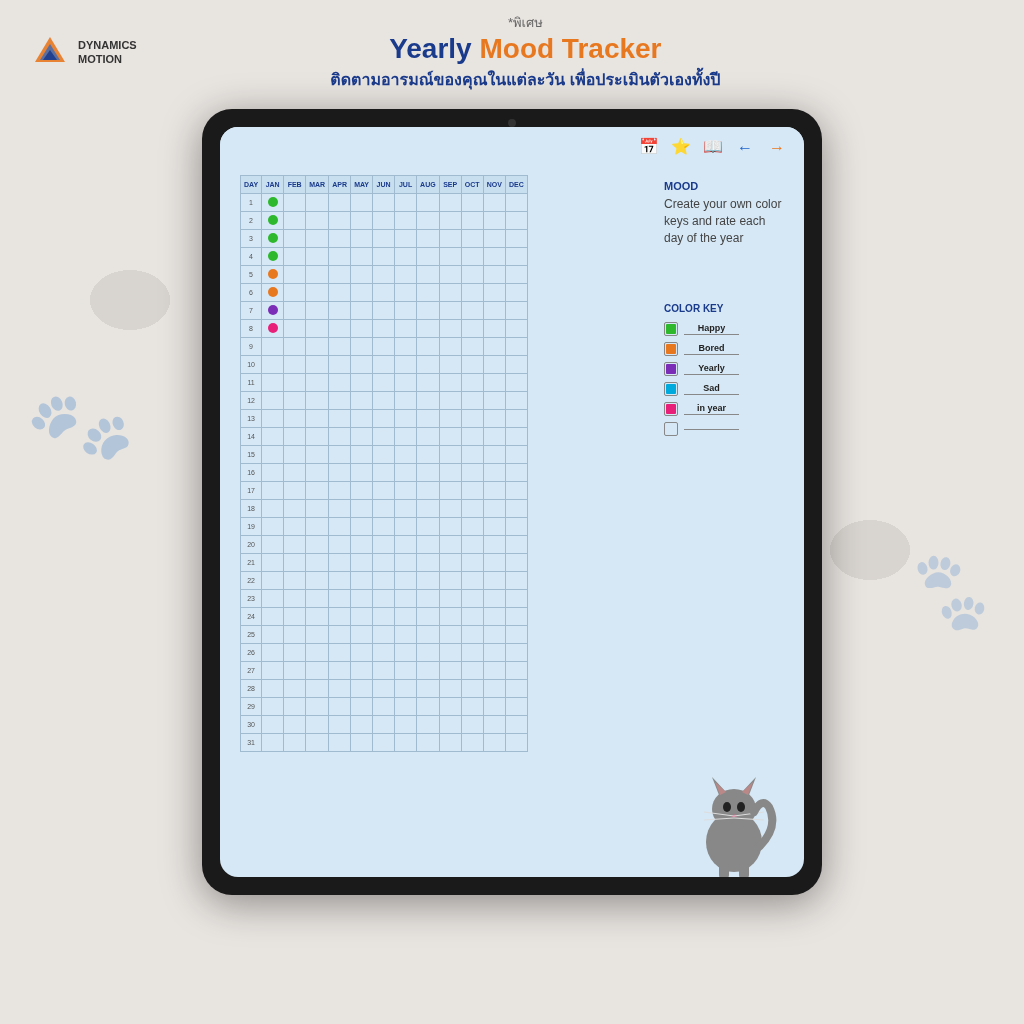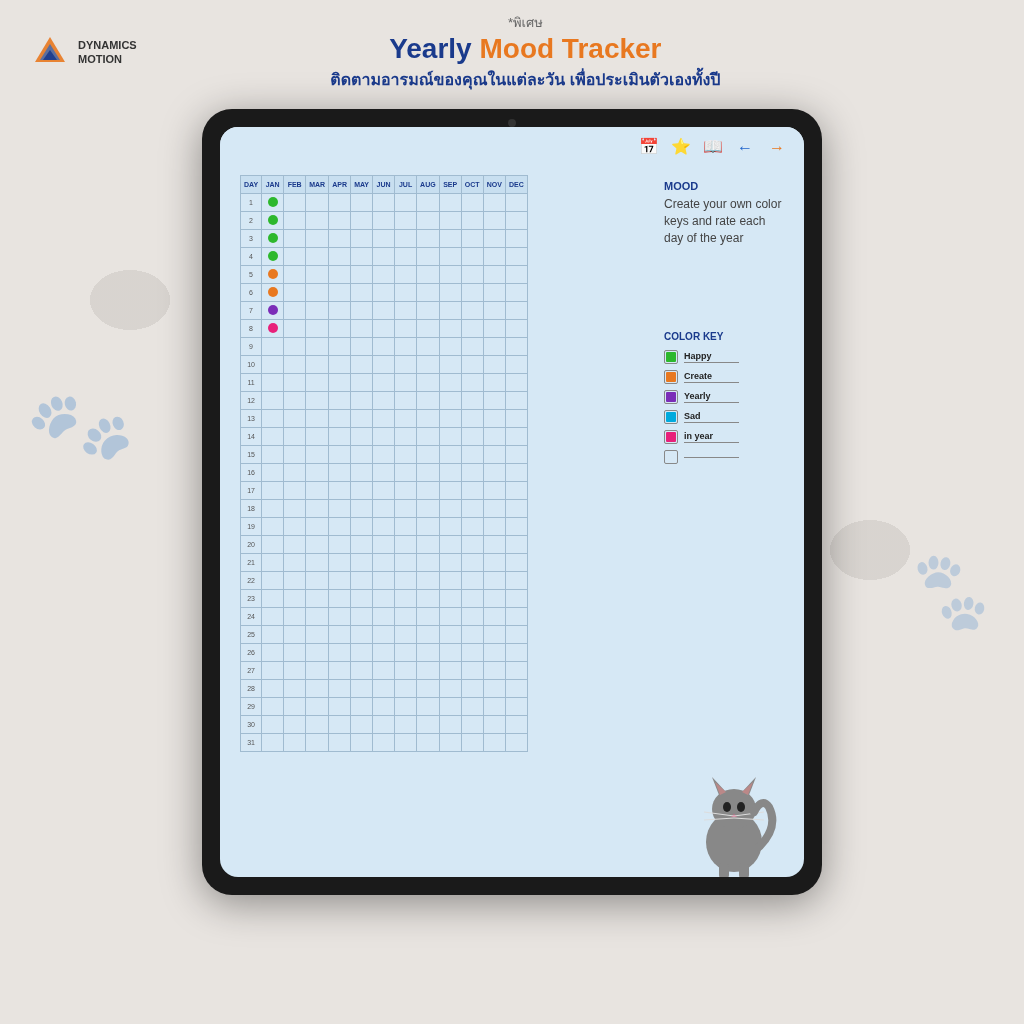--- a/index.html
+++ b/index.html
@@ -209,35 +209,36 @@
       margin-bottom: 4px;
     }
 
     .mood-desc {
       font-size: 12px;
       color: #444;
       line-height: 1.4;
     }
 
     .color-key-section {
-      margin-top: 80px;
+      margin-top: 52px;
     }
 
     .color-key-heading {
       font-size: 10px;
       font-weight: 900;
       color: #1a3a8c;
       margin-bottom: 8px;
     }
 
     .color-key-item {
       display: flex;
       align-items: center;
       gap: 6px;
       margin-bottom: 6px;
+      text-align: center;
     }
 
     .color-box {
       width: 14px;
       height: 14px;
       border: 1.5px solid #888;
       border-radius: 2px;
       flex-shrink: 0;
       display: flex;
       align-items: center;
@@ -839,21 +840,21 @@
               <div class="color-key-item">
                 <div class="color-box">
                   <div class="color-box-inner" style="background-color: rgb(45, 184, 45);"></div>
                 </div>
                 <div class="color-key-label">Happy</div>
               </div>
               <div class="color-key-item">
                 <div class="color-box">
                   <div class="color-box-inner" style="background-color: rgb(232, 120, 32);"></div>
                 </div>
-                <div class="color-key-label">Create</div>
+                <div class="color-key-label">Bored</div>
               </div>
               <div class="color-key-item">
                 <div class="color-box">
                   <div class="color-box-inner" style="background-color: rgb(123, 45, 184);"></div>
                 </div>
                 <div class="color-key-label">Yearly</div>
               </div>
               <div class="color-key-item">
                 <div class="color-box">
                   <div class="color-box-inner" style="background-color: rgb(0, 170, 221);"></div>

